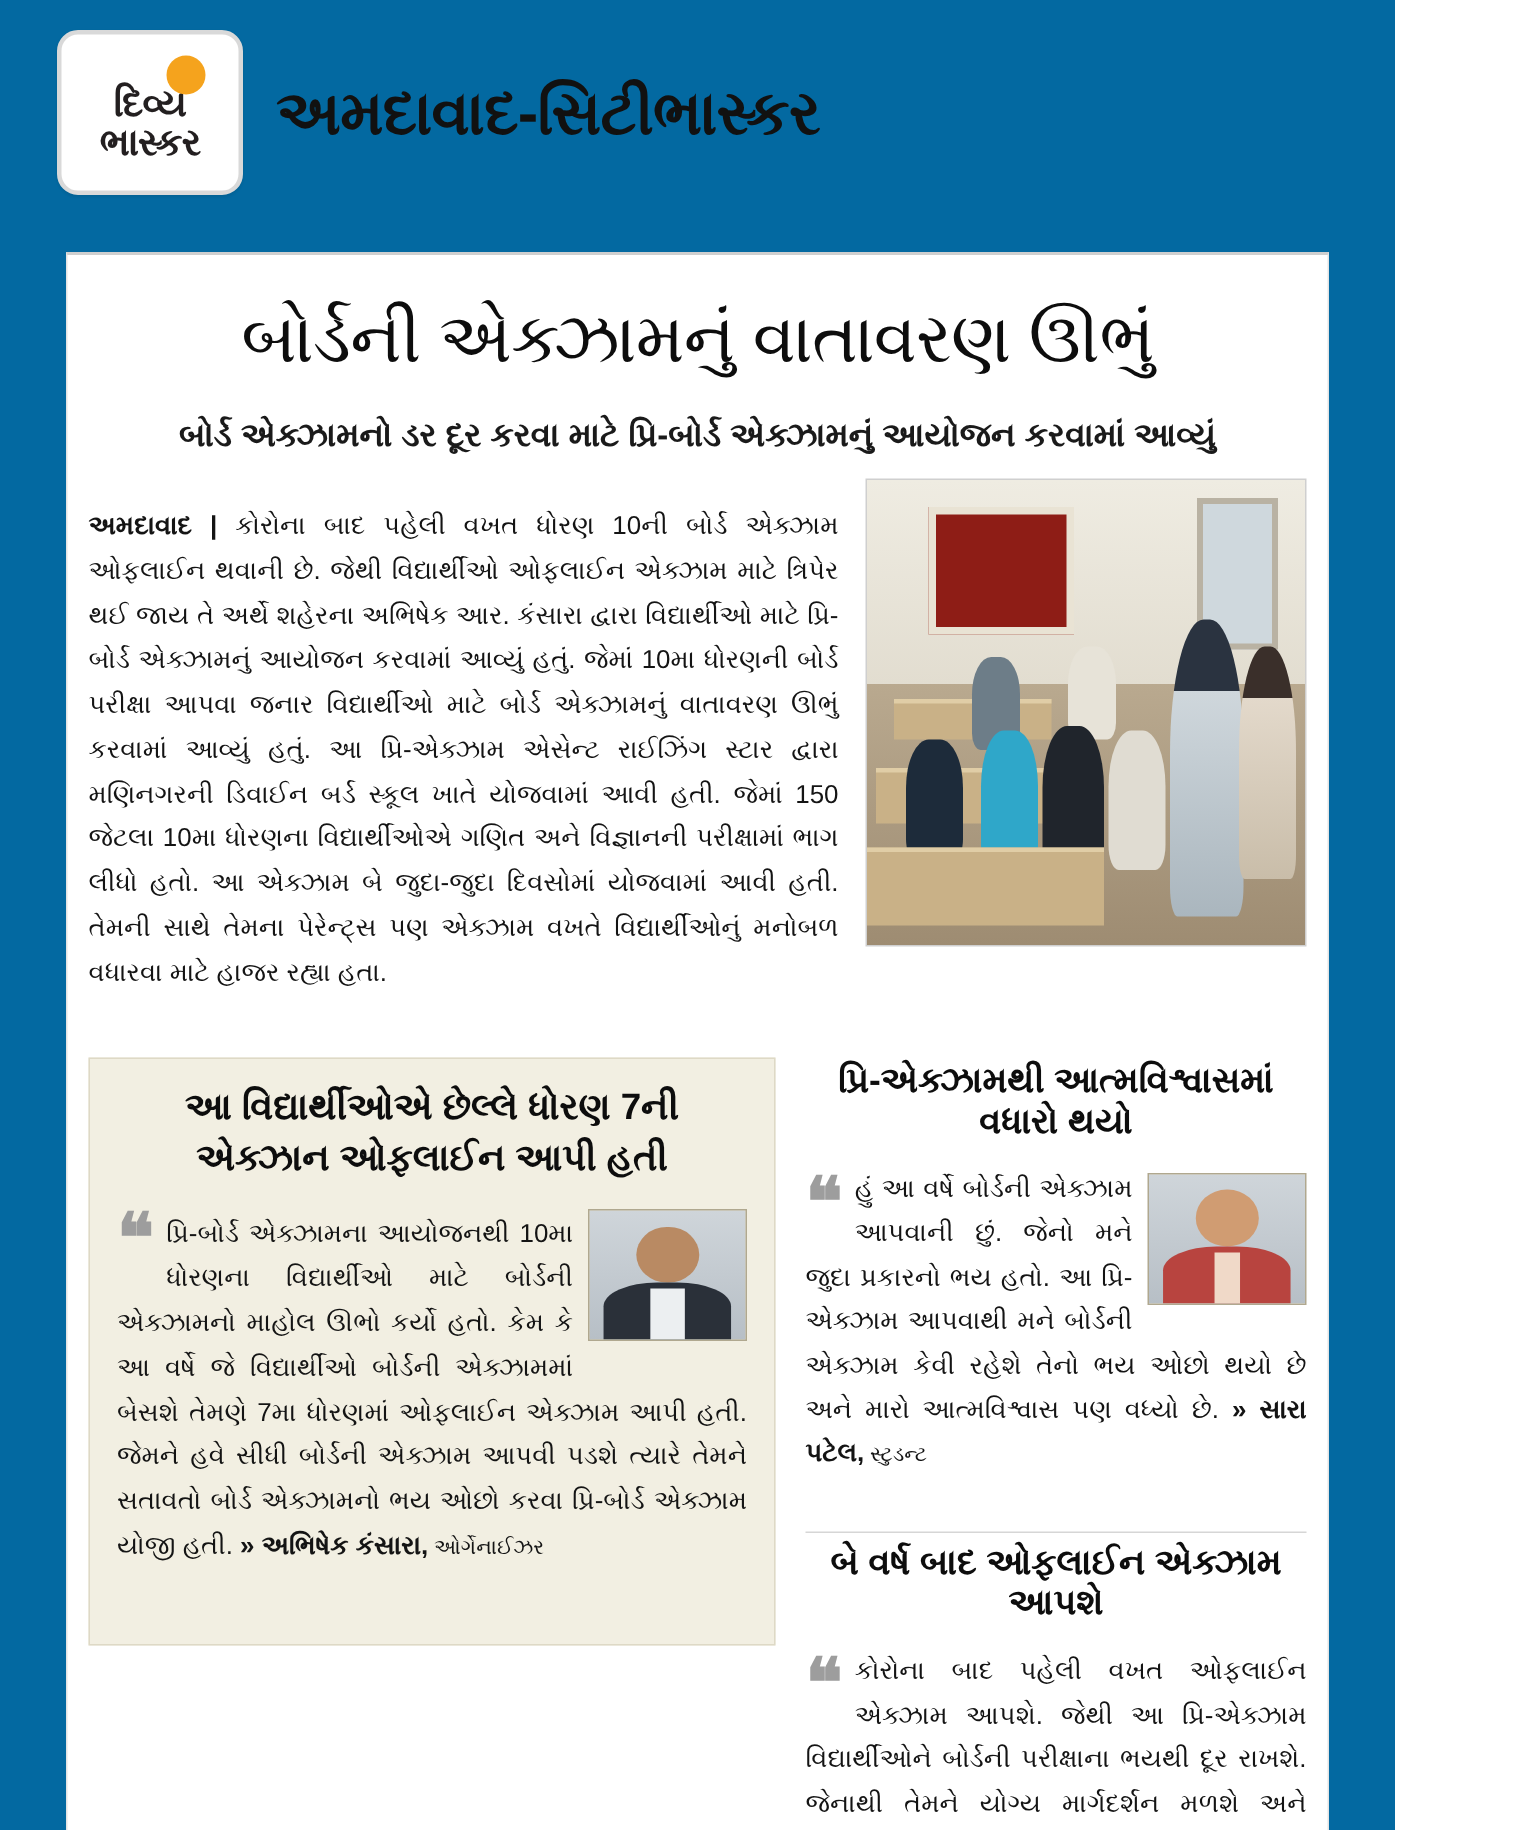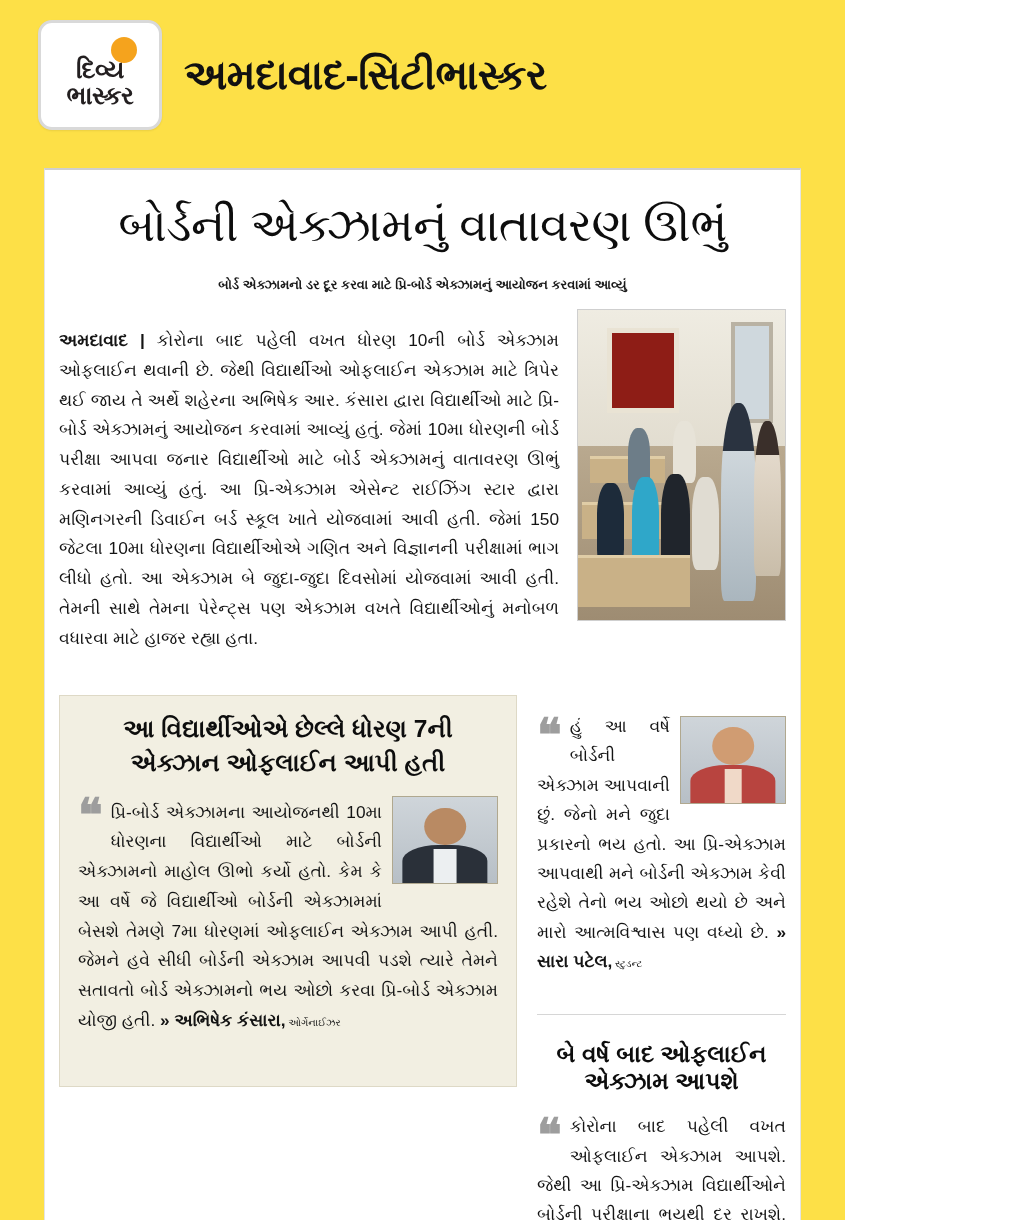--- a/index.html
+++ b/index.html
@@ -9,23 +9,23 @@
   body {
     width: 1013px;
     height: 1220px;
     background: #ffffff;
     font-family: "Liberation Sans", sans-serif;
     color: #111;
     overflow: hidden;
   }
   .page {
     position: relative;
-    width: 845px;
+    width: 930px;
     height: 1220px;
-    background: #fde047;
+    background: #0369a1;
   }
 
   
   .masthead {
     display: flex;
     align-items: center;
     gap: 22px;
     padding: 30px 0 0 38px;
     height: 120px;
     box-sizing: border-box;
@@ -100,21 +100,21 @@
     text-align: center;
     font-size: 46px;
     line-height: 1.28;
     font-weight: normal;
     color: #0d0d0d;
     letter-spacing: -0.5px;
     padding: 0 6px;
   }
   .subhead {
     text-align: center;
-    font-size: 13px;
+    font-size: 22px;
     font-weight: bold;
     color: #1a1a1a;
     margin-top: 22px;
     margin-bottom: 16px;
   }
 
   
   .top-section {
     display: flex;
     gap: 18px;
@@ -248,36 +248,36 @@
   .portrait.female .p-shirt { background: #f0d9c8; width: 16%; }
 
   .sidebar-text {
     font-size: 17.3px;
     line-height: 1.72;
     text-align: justify;
     color: #141414;
     font-weight: 500;
   }
   .attrib { font-weight: bold; }
-  .attrib-role { font-weight: normal; font-size: 10px; }
+  .attrib-role { font-weight: normal; font-size: 14px; }
 
   .right-col {
     flex: 1 1 auto;
   }
   .sub-headline {
     font-size: 23.5px;
     font-weight: bold;
     color: #0d0d0d;
     text-align: center;
     margin: 2px 0 10px 0;
   }
   .sub-headline.second {
     margin-top: 20px;
     border-top: 1px solid #d6d6d6;
-    padding-top: 26px;
+    padding-top: 6px;
   }
   .right-text {
     font-size: 17.3px;
     line-height: 1.70;
     text-align: justify;
     color: #141414;
     font-weight: 500;
   }
   .clear { clear: both; }
 </style>
@@ -339,20 +339,21 @@
           <div class="p-body"></div>
           <div class="p-shirt"></div>
         </div>
         <span class="quote-mark">❝</span>
         <p class="sidebar-text"><span>પ્રિ-બોર્ડ એક્ઝામના આયોજનથી 10મા ધોરણના વિદ્યાર્થીઓ માટે બોર્ડની એક્ઝામનો માહોલ ઊભો કર્યો હતો. કેમ કે આ વર્ષે જે વિદ્યાર્થીઓ બોર્ડની એક્ઝામમાં બેસશે તેમણે 7મા ધોરણમાં ઓફલાઈન એક્ઝામ આપી હતી. જેમને હવે સીધી બોર્ડની એક્ઝામ આપવી પડશે ત્યારે તેમને સતાવતો બોર્ડ એક્ઝામનો ભય ઓછો કરવા પ્રિ-બોર્ડ એક્ઝામ યોજી હતી. </span><span class="attrib">» અભિષેક કંસારા,</span><span class="attrib-role"> ઓર્ગેનાઈઝર</span></p>
         <div class="clear"></div>
       </div>
 
       <div class="right-col">
 
+        <div class="sub-headline">પ્રિ-એક્ઝામથી આત્મવિશ્વાસમાં વધારો થયો</div>
         <div>
           <div class="portrait female">
             <div class="p-head"></div>
             <div class="p-body"></div>
             <div class="p-shirt"></div>
           </div>
           <span class="quote-mark">❝</span>
           <p class="right-text"><span>હું આ વર્ષે બોર્ડની એક્ઝામ આપવાની છું. જેનો મને જુદા પ્રકારનો ભય હતો. આ પ્રિ-એક્ઝામ આપવાથી મને બોર્ડની એક્ઝામ કેવી રહેશે તેનો ભય ઓછો થયો છે અને મારો આત્મવિશ્વાસ પણ વધ્યો છે. </span><span class="attrib">» સારા પટેલ,</span><span class="attrib-role"> સ્ટુડન્ટ</span></p>
           <div class="clear"></div>
         </div>

